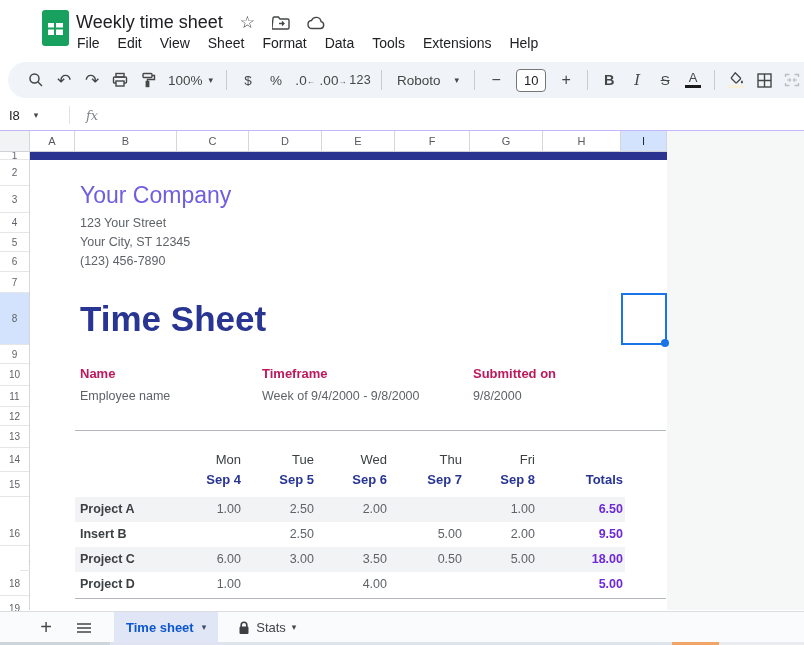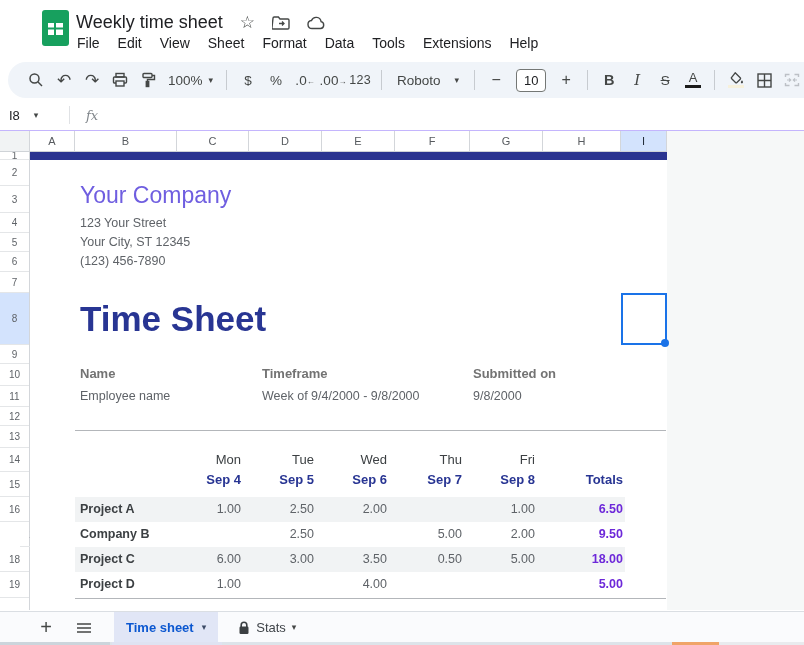--- a/index.html
+++ b/index.html
@@ -62,21 +62,21 @@
          align-items:center;justify-content:center;font-size:10px;color:#5f6368;overflow:hidden;}
   .rhead.sel{background:#d3e3fd;}
 
   
   .gray-right{position:absolute;left:667px;top:131px;width:137px;height:479px;background:#f6f8f8;}
   .content{position:absolute;left:30px;top:152px;width:637px;height:458px;background:#fff;}
   .band{position:absolute;left:0;top:0;width:637px;height:8px;background:#2a3490;}
   .company{position:absolute;left:50px;top:30px;font-size:23px;color:#6f5ee0;font-weight:500;}
   .addr{position:absolute;left:50px;font-size:12.5px;color:#5f6368;}
   .sheet-title{position:absolute;left:50px;top:147px;font-size:35px;font-weight:700;color:#283593;}
-  .lbl{position:absolute;top:214px;font-size:13px;font-weight:700;color:#737373;}
+  .lbl{position:absolute;top:214px;font-size:13px;font-weight:700;color:#be185d;}
   .val{position:absolute;top:237px;font-size:12.5px;color:#5f6368;}
   .hr{position:absolute;left:45px;width:591px;height:1px;background:#b3b6ba;}
   .cell{position:absolute;text-align:right;padding-right:8px;box-sizing:border-box;}
   .colC{left:147px;width:72px;} .colD{left:219px;width:73px;} .colE{left:292px;width:73px;}
   .colF{left:365px;width:75px;} .colG{left:440px;width:73px;}
   .colH{left:513px;width:82px;padding-right:2px;}
   .rday{top:300px;font-size:13px;color:#3c4043;}
   .rdate{top:320px;font-size:13px;font-weight:700;color:#283593;}
   .v16{top:350px;} .v17{top:375px;} .v18{top:400px;} .v19{top:425px;}
   .num{font-size:12.5px;color:#5f6368;}
@@ -260,21 +260,21 @@
   <div class="rhead" style="height:20px;">6</div>
   <div class="rhead" style="height:21px;">7</div>
   <div class="rhead sel" style="height:52px;">8</div>
   <div class="rhead" style="height:19px;">9</div>
   <div class="rhead" style="height:22px;">10</div>
   <div class="rhead" style="height:21px;">11</div>
   <div class="rhead" style="height:19px;">12</div>
   <div class="rhead" style="height:22px;">13</div>
   <div class="rhead" style="height:24px;">14</div>
   <div class="rhead" style="height:25px;">15</div>
-  <div class="rhead" style="height:25px;">16</div>
+  <div class="rhead" style="height:25px;margin-top:24px;">16</div>
   <div class="rhead" style="height:25px;margin-left:20px;">17</div>
   <div class="rhead" style="height:25px;">18</div>
   <div class="rhead" style="height:26px;">19</div>
   <div class="rhead" style="height:12px;border-bottom:none;"></div>
 </div>
 
 <div class="gray-right"></div>
 
 <div class="content">
   <div class="band"></div>
@@ -312,21 +312,21 @@
   <div class="stripe" style="top:395px;"></div>
 
   <div class="proj v16">Project A</div>
   <div class="cell colC v16 num">1.00</div>
   <div class="cell colD v16 num">2.50</div>
   <div class="cell colE v16 num">2.00</div>
   <div class="cell colF v16 num"></div>
   <div class="cell colG v16 num">1.00</div>
   <div class="cell colH v16 tot">6.50</div>
 
-  <div class="proj v17">Company B</div>
+  <div class="proj v17">Insert B</div>
   <div class="cell colC v17 num"></div>
   <div class="cell colD v17 num">2.50</div>
   <div class="cell colE v17 num"></div>
   <div class="cell colF v17 num">5.00</div>
   <div class="cell colG v17 num">2.00</div>
   <div class="cell colH v17 tot">9.50</div>
 
   <div class="proj v18">Project C</div>
   <div class="cell colC v18 num">6.00</div>
   <div class="cell colD v18 num">3.00</div>

